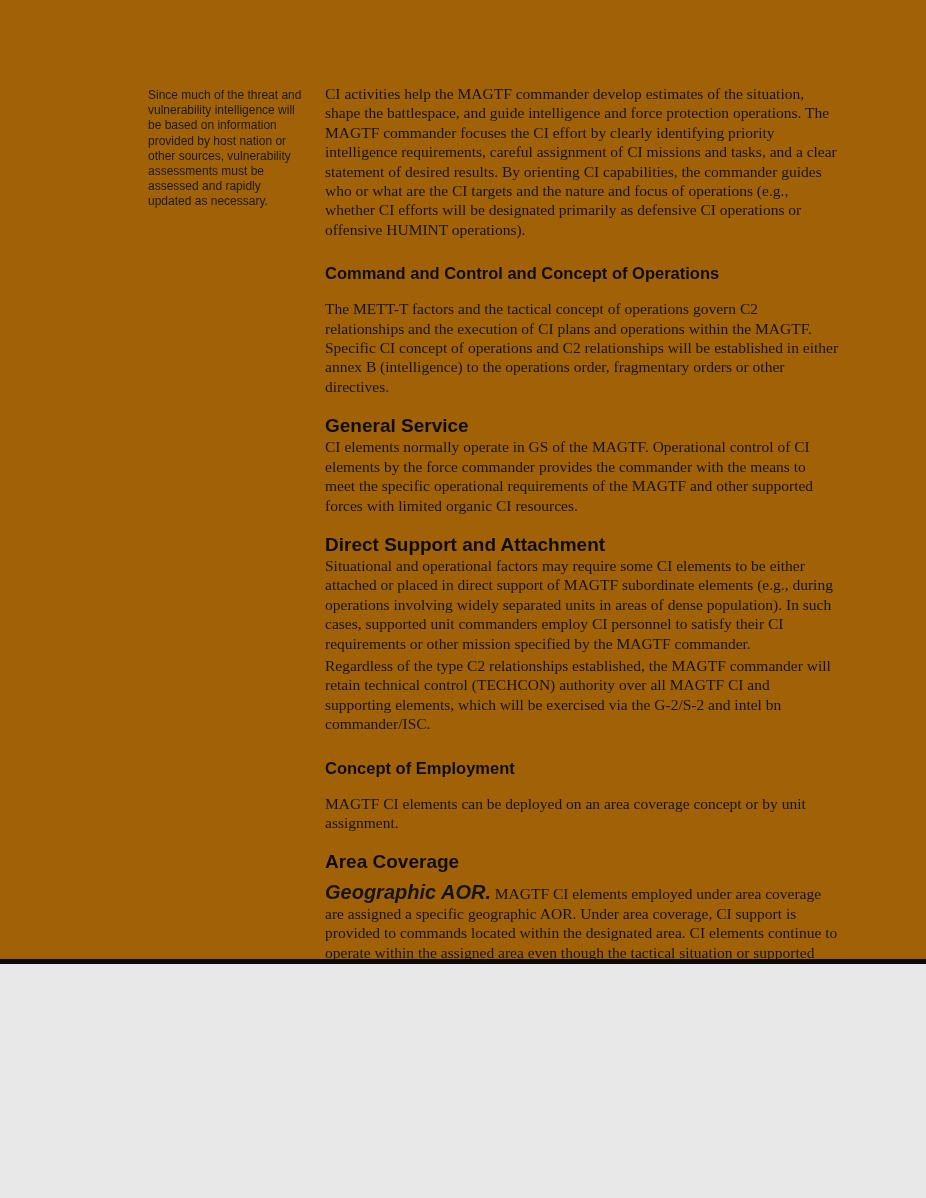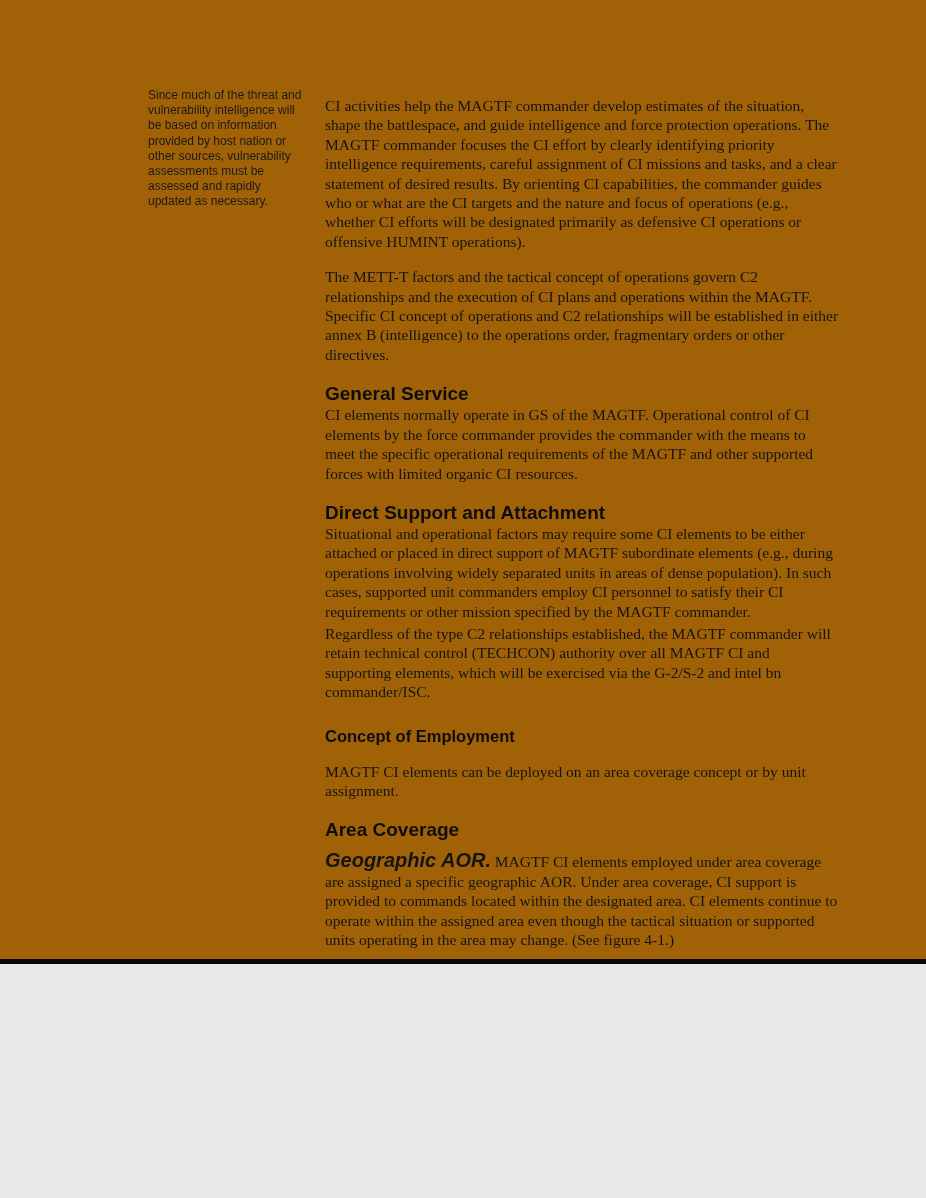--- a/index.html
+++ b/index.html
@@ -18,21 +18,21 @@
     top: 88px;
     width: 155px;
     font-family: "Liberation Sans", sans-serif;
     font-size: 12px;
     line-height: 15.2px;
     color: #1a1a1a;
   }
   .main-col {
     position: absolute;
     left: 325px;
-    top: 96px;
+    top: 84px;
     width: 514px;
   }
   .para {
     font-size: 15.5px;
     line-height: 19.4px;
     margin: 0;
     text-align: left;
     color: #141414;
   }
   .sec-heading {
@@ -98,20 +98,21 @@
 
 <div class="page">
 
   <div class="margin-note">Since much of the threat and vulnerability intelligence will be based on information provided by host nation or other sources, vulnerability assessments must be assessed and rapidly updated as necessary.</div>
 
   <div class="main-col">
 
     <p class="para">CI activities help the MAGTF commander develop estimates of the situation, shape the battlespace, and guide intelligence and force protection operations. The MAGTF commander focuses the CI effort by clearly identifying priority intelligence requirements, careful assignment of CI missions and tasks, and a clear statement of desired results. By orienting CI capabilities, the commander guides who or what are the CI targets and the nature and focus of operations (e.g., whether CI efforts will be designated primarily as defensive CI operations or offensive HUMINT operations).</p>
 
 
+    <h2 class="sub-heading">Command and Control and Concept of Operations</h2>
 
     <p class="para mt-after-heading">The METT-T factors and the tactical concept of operations govern C2 relationships and the execution of CI plans and operations within the MAGTF. Specific CI concept of operations and C2 relationships will be established in either annex B (intelligence) to the operations order, fragmentary orders or other directives.</p>
 
     <h3 class="minor-heading">General Service</h3>
 
     <p class="para mt-tight">CI elements normally operate in GS of the MAGTF. Operational control of CI elements by the force commander provides the commander with the means to meet the specific operational requirements of the MAGTF and other supported forces with limited organic CI resources.</p>
 
     <h3 class="minor-heading">Direct Support and Attachment</h3>
 
     <p class="para mt-tight">Situational and operational factors may require some CI elements to be either attached or placed in direct support of MAGTF subordinate elements (e.g., during operations involving widely separated units in areas of dense population). In such cases, supported unit commanders employ CI personnel to satisfy their CI requirements or other mission specified by the MAGTF commander.</p>

